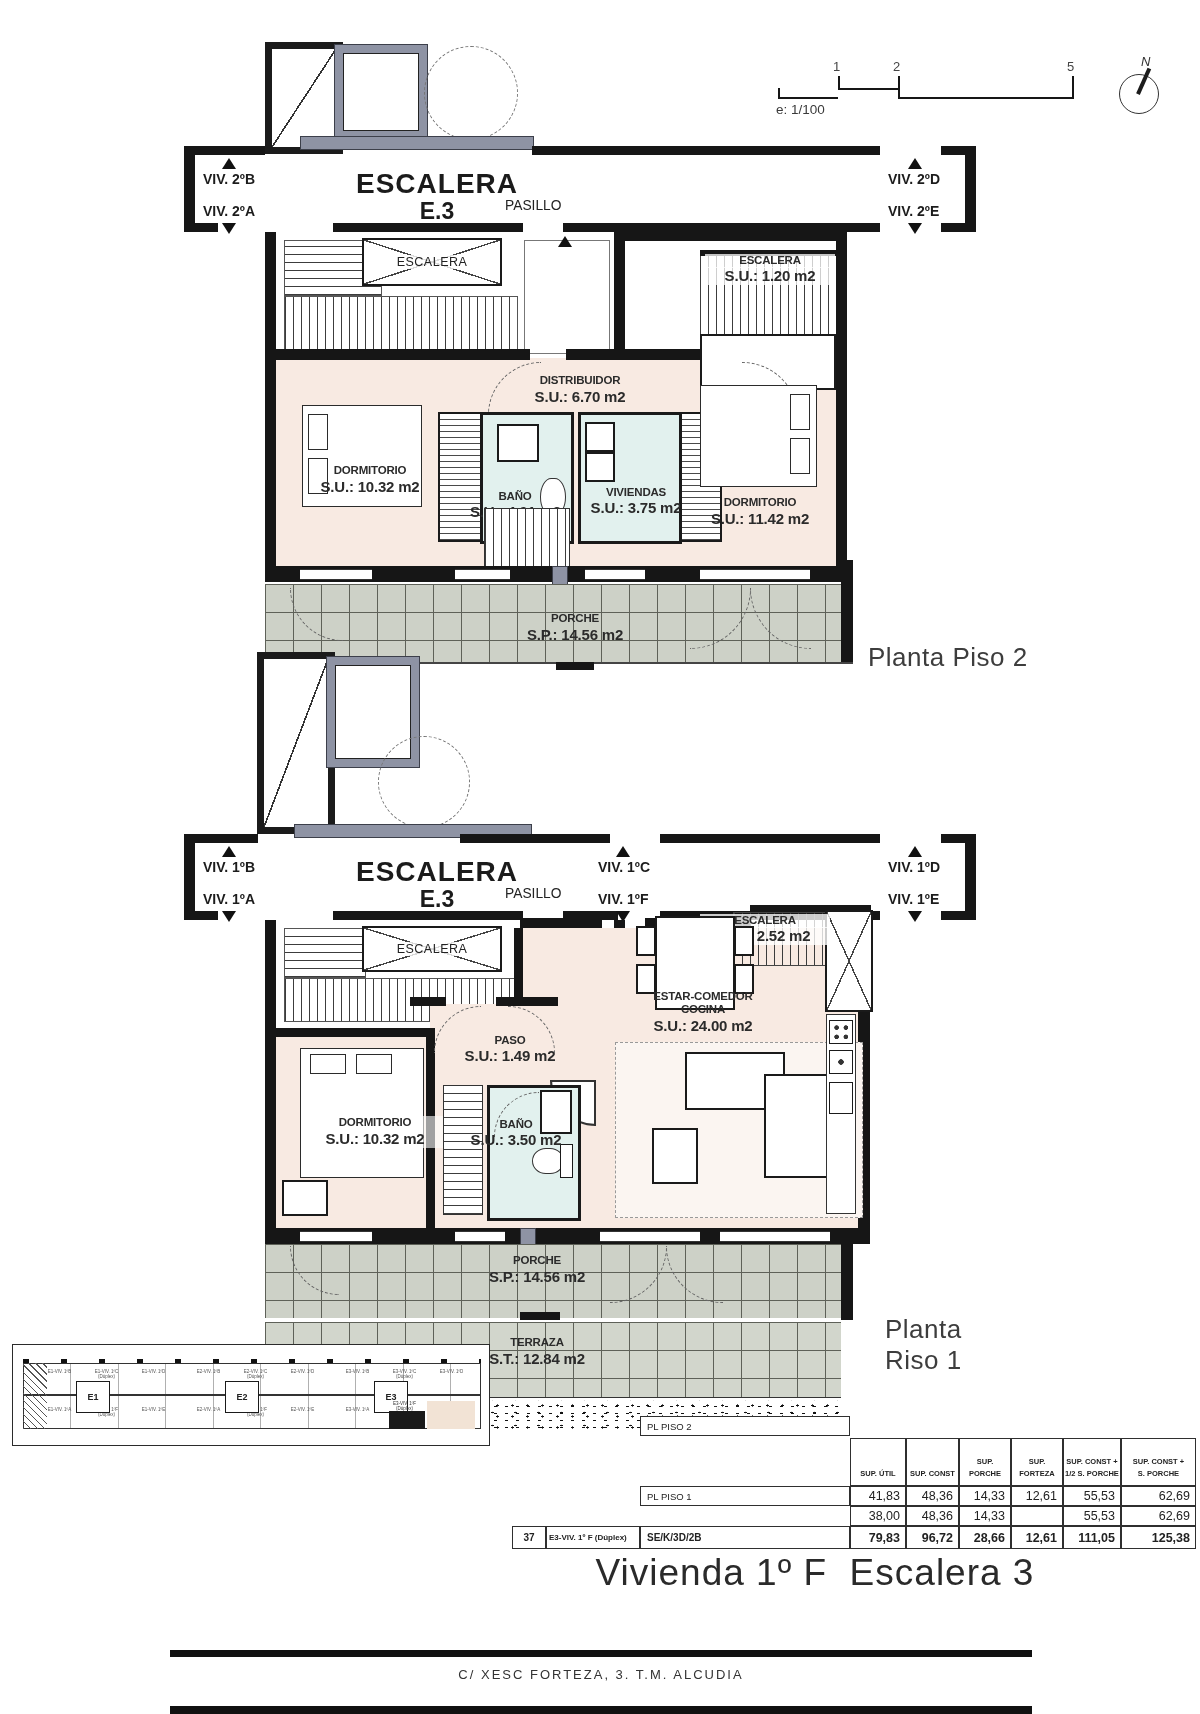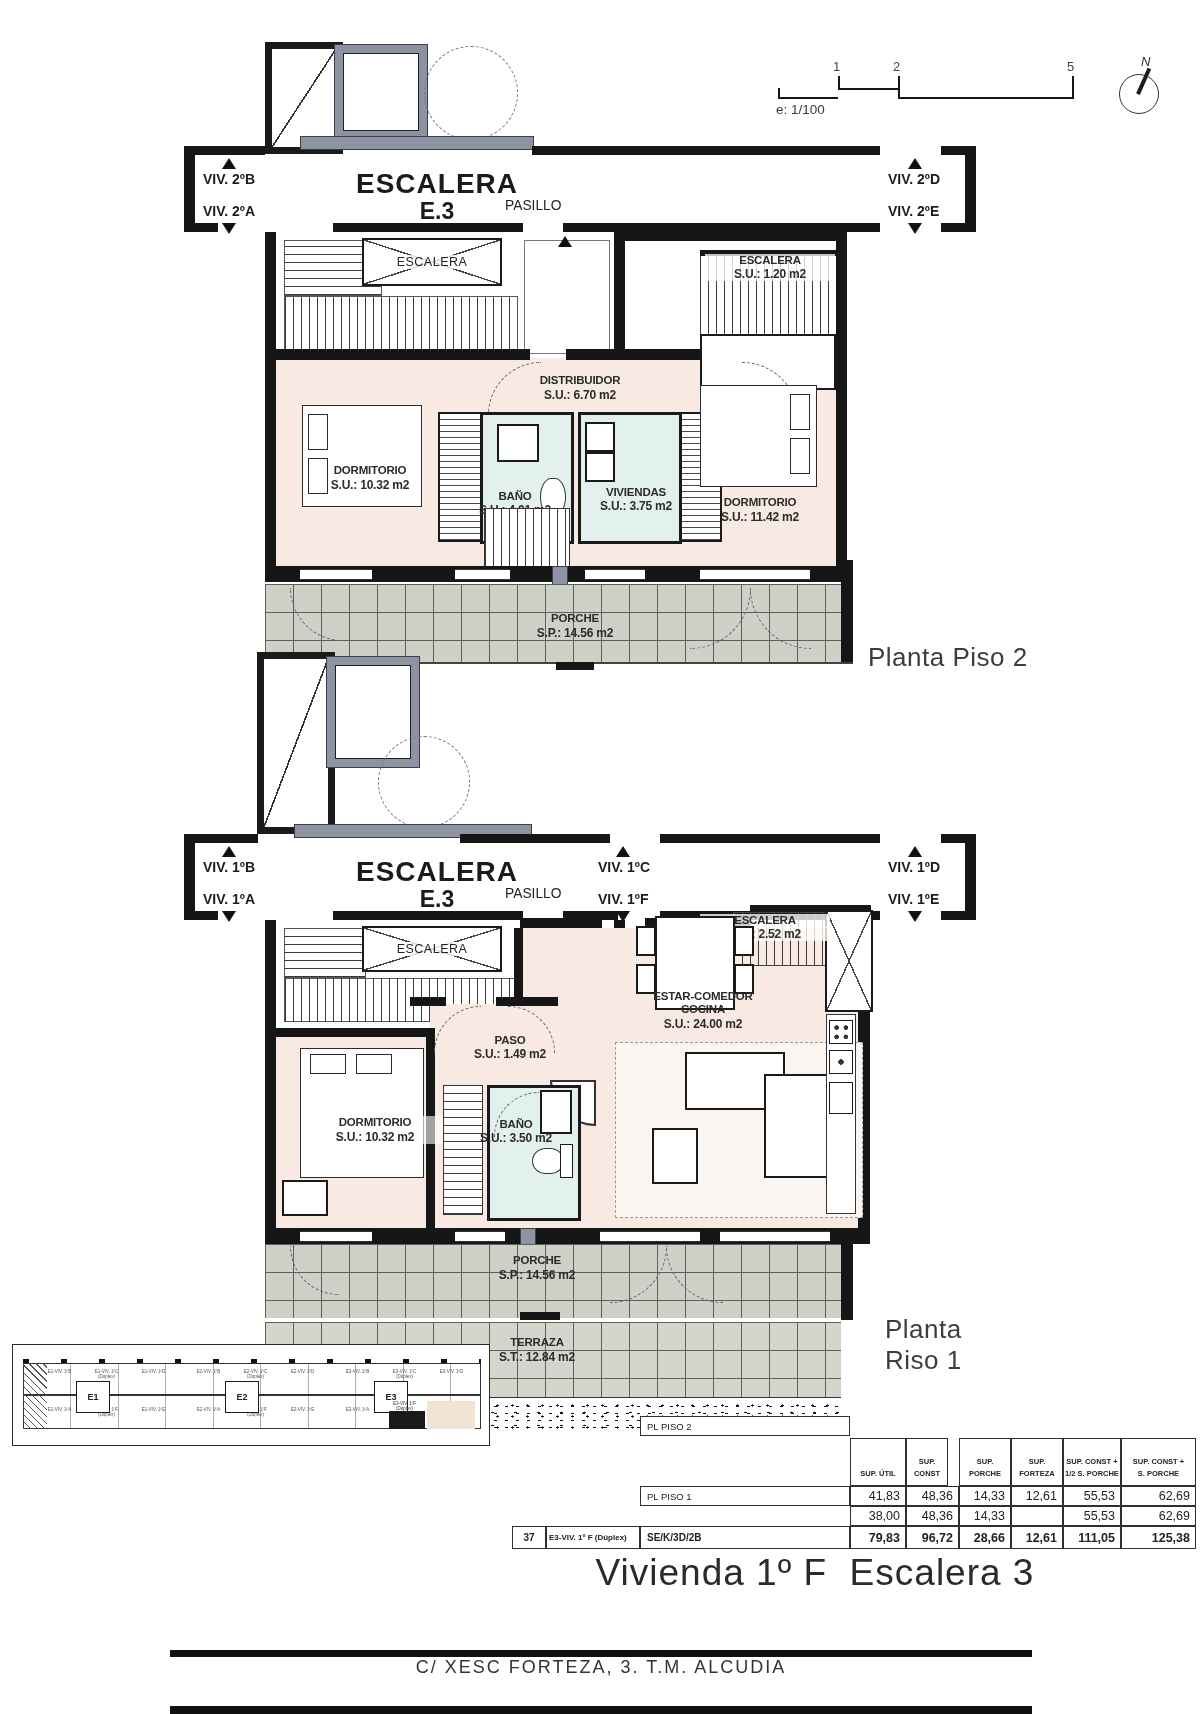--- a/index.html
+++ b/index.html
@@ -3,21 +3,21 @@
 <meta charset="utf-8">
 <style>
   html,body{margin:0;padding:0;background:#fff}
   body{width:1200px;height:1714px;position:relative;font-family:"Liberation Sans",sans-serif;color:#222;overflow:hidden}
   .a{position:absolute}
   .wall{position:absolute;background:#161616}
   .lbl{position:absolute;white-space:pre;color:#232323;line-height:1.1}
   .viv{font-size:14px;font-weight:bold;color:#1c1c1c}
   .rl{position:absolute;text-align:center;font-weight:bold;color:#2b2b2b;line-height:1.2;letter-spacing:-0.2px;white-space:pre}
   .rname{font-size:11.5px}
-  .rarea{font-size:12px}
+  .rarea{font-size:15px}
   .pink{background:#f8eae2}
   .cyan{background:#e2f1ee;border:3px solid #1a1a1a}
   .grid{position:absolute;background-color:#cdd1c7;background-image:linear-gradient(#5e6158 1px,transparent 1px),linear-gradient(90deg,#5e6158 1px,transparent 1px);background-size:28px 28px}
   .treadsV{background-image:repeating-linear-gradient(90deg,#3c3c3c 0 1px,transparent 1px 8px)}
   .treadsH{background-image:repeating-linear-gradient(0deg,#3c3c3c 0 1px,transparent 1px 8px)}
   .ward{position:absolute;background:#fff;background-image:repeating-linear-gradient(0deg,#4a4a4a 0 1px,transparent 1px 6px);border:2px solid #1a1a1a}
   .box{position:absolute;border:2px solid #1a1a1a;background:#fff}
   .dashc{position:absolute;border:1.6px dashed #777;border-radius:50%}
   .tri{width:0;height:0;position:absolute}
   .tri.up{border-left:7px solid transparent;border-right:7px solid transparent;border-bottom:11px solid #111}
@@ -340,21 +340,21 @@
 
   <div class="a" style="left:414px;top:56px;width:48px;height:28px;background:#f2e3d5"></div>
   <div class="a" style="left:376px;top:66px;width:36px;height:18px;background:#1a1a1a"></div>
   <div class="tinylbl" style="left:369px;top:56px;width:45px;color:#333">E3-VIV. 1ºF
 (Dúplex)</div>
 </div>
 
 <div class="a" style="left:0;top:0;width:1200px;height:1560px">
 
   <div class="tcell thead" style="left:850px;top:1438px;width:56px;height:48px">SUP. ÚTIL</div>
-  <div class="tcell thead" style="left:906px;top:1438px;width:42px;height:48px">SUP. CONST</div>
+  <div class="tcell thead" style="left:906px;top:1438px;width:53px;height:48px">SUP. CONST</div>
   <div class="tcell thead" style="left:959px;top:1438px;width:52px;height:48px">SUP. PORCHE</div>
   <div class="tcell thead" style="left:1011px;top:1438px;width:52px;height:48px">SUP. FORTEZA</div>
   <div class="tcell thead" style="left:1063px;top:1438px;width:58px;height:48px">SUP. CONST +
 1/2 S. PORCHE</div>
   <div class="tcell thead" style="left:1121px;top:1438px;width:75px;height:48px">SUP. CONST +
 S. PORCHE</div>
 
   <div class="tcell tlabel" style="left:640px;top:1486px;width:210px;height:20px">PL PISO 1</div>
   <div class="tcell tval" style="left:850px;top:1486px;width:56px;height:20px">41,83</div>
   <div class="tcell tval" style="left:906px;top:1486px;width:53px;height:20px">48,36</div>
@@ -380,14 +380,14 @@
   <div class="tcell tval tbold" style="left:1011px;top:1526px;width:52px;height:23px">12,61</div>
   <div class="tcell tval tbold" style="left:1063px;top:1526px;width:58px;height:23px">111,05</div>
   <div class="tcell tval tbold" style="left:1121px;top:1526px;width:75px;height:23px">125,38</div>
 </div>
 
 <div class="a" style="left:580px;top:1552px;width:470px;text-align:center">
   <div style="font-size:37px;color:#2a2a2a;white-space:pre;letter-spacing:1px">Vivienda 1º F  Escalera 3</div>
 </div>
 
 <div class="a" style="left:170px;top:1650px;width:862px;height:64px;border-top:7px solid #111;border-bottom:8px solid #111;box-sizing:border-box;text-align:center">
-  <div style="font-size:18px;letter-spacing:2px;color:#333;margin-top:0">C/ XESC FORTEZA, 3. T.M. ALCUDIA</div>
+  <div style="font-size:13px;letter-spacing:2px;color:#333;margin-top:10px">C/ XESC FORTEZA, 3. T.M. ALCUDIA</div>
 </div>
 
 </body></html>

